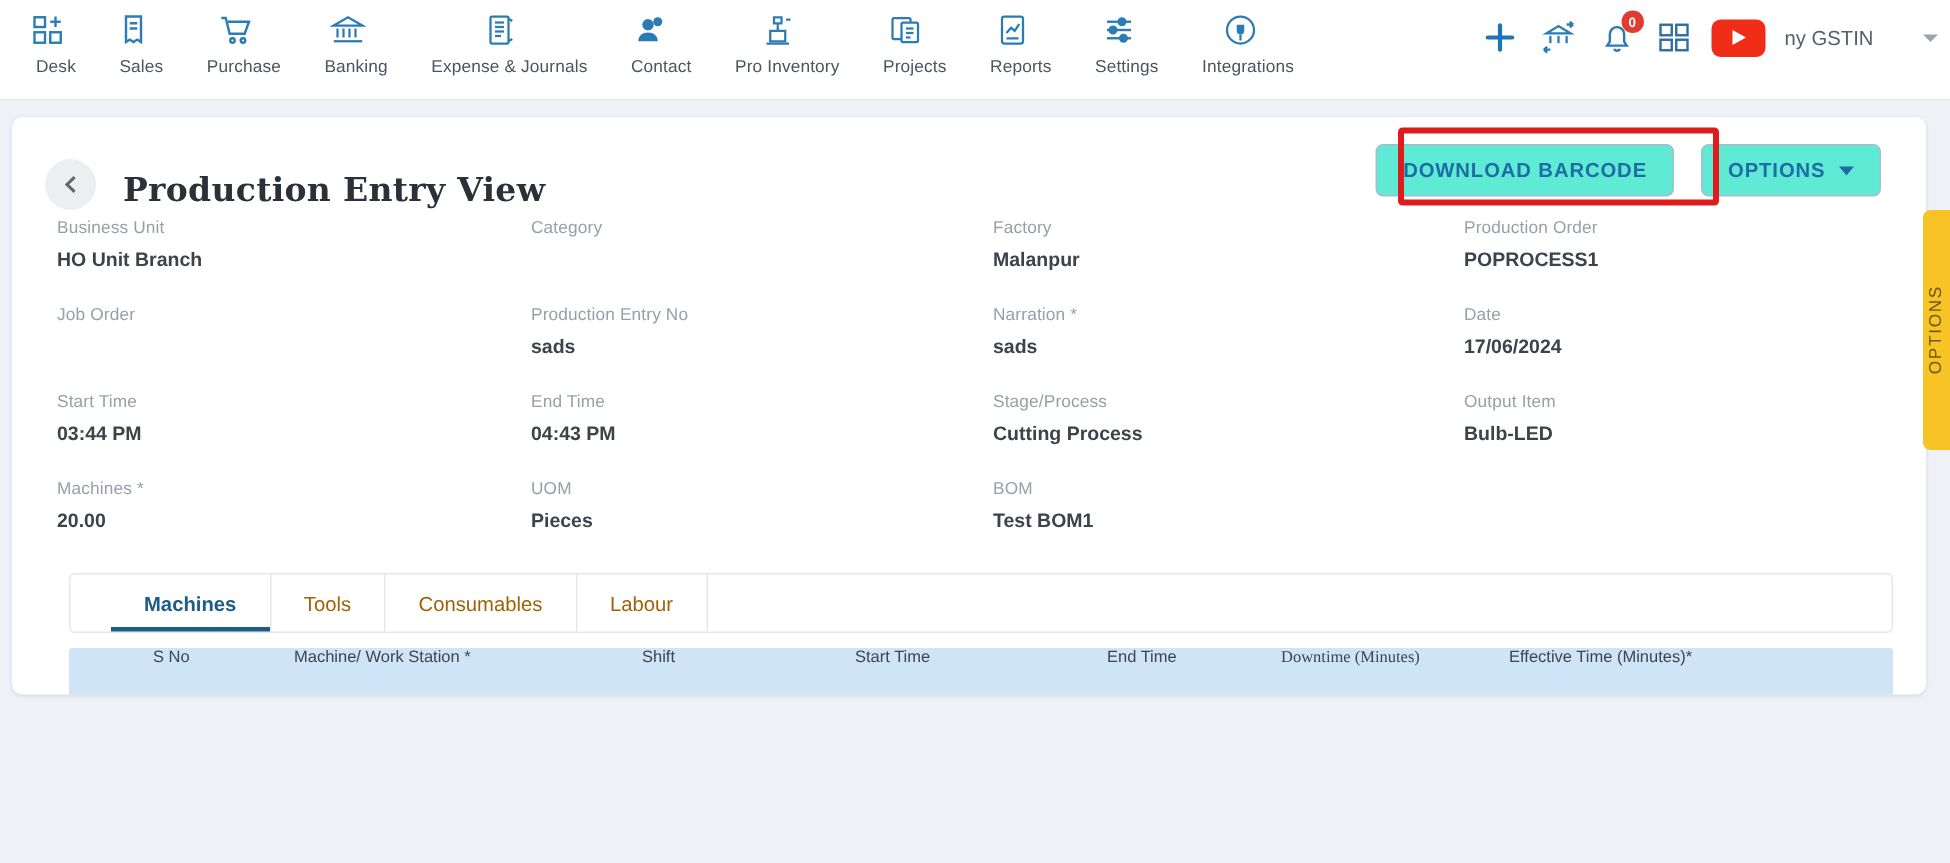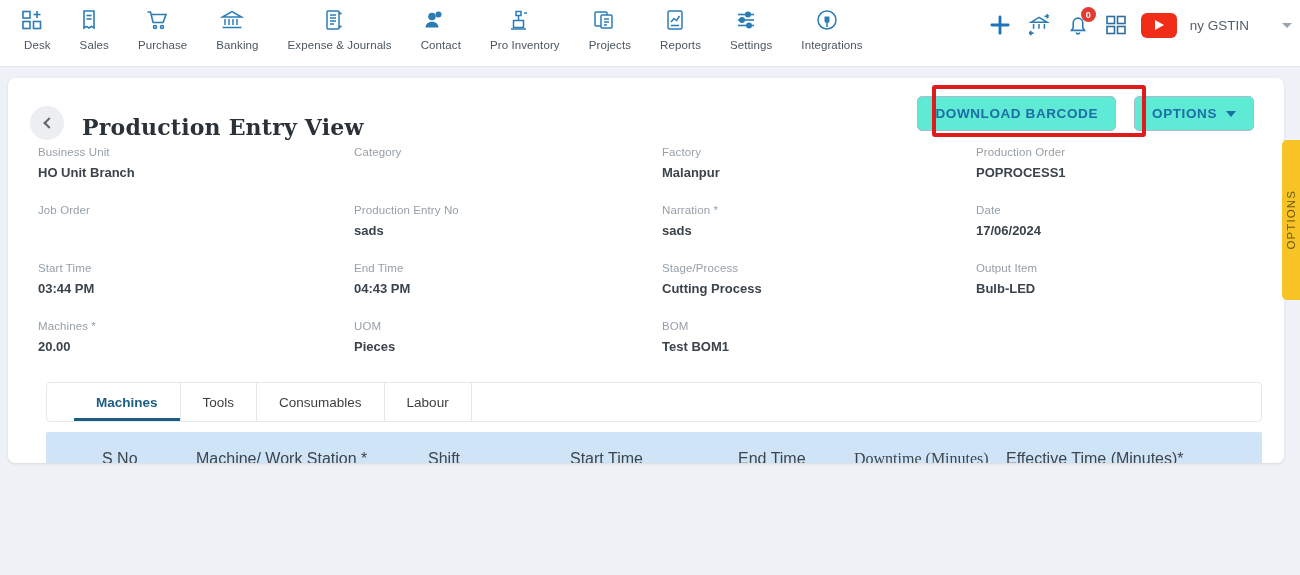--- a/index.html
+++ b/index.html
@@ -130,38 +130,38 @@
   
   .tabs-wrap {
     margin: 4px 22px 0 38px;
     border: 1px solid #e4e8ec; border-radius: 4px;
     height: 40px; display: flex; align-items: stretch;
     background: #fff;
     padding-left: 27px;
   }
   .tab {
     display: flex; align-items: center; padding: 0 22px;
-    font-size: 13.5px; color: #404040; cursor: pointer;
+    font-size: 13.5px; color: #a16207; cursor: pointer;
     border-right: 1px solid #e4e8ec; position: relative;
   }
   .tab.active {
     color: #1c5d86; font-weight: bold;
     box-shadow: inset 0 -3px 0 #1c5d86;
   }
   .tab-spacer { flex: 1; }
 
   
   .tbl {
     margin: 10px 22px 0 38px;
     background: #cfe4f7; border-radius: 2px;
     height: 64px; position: relative;
   }
   .tbl-head {
-    display: flex; align-items: flex-end; height: 36px;
-    font-size: 16px; color: #3d454d;
+    display: flex; align-items: flex-start; height: 36px;
+    font-size: 11px; color: #3d454d;
   }
   .th { text-align: left; }
   .th-sno      { width: 150px; padding-left: 56px; }
   .th-machine  { width: 232px; }
   .th-shift    { width: 142px; }
   .th-start    { width: 168px; }
   .th-end      { width: 116px; }
   .th-down     { width: 152px; font-family: Liberation Serif, serif; }
   .th-eff      { width: 200px; }
 

